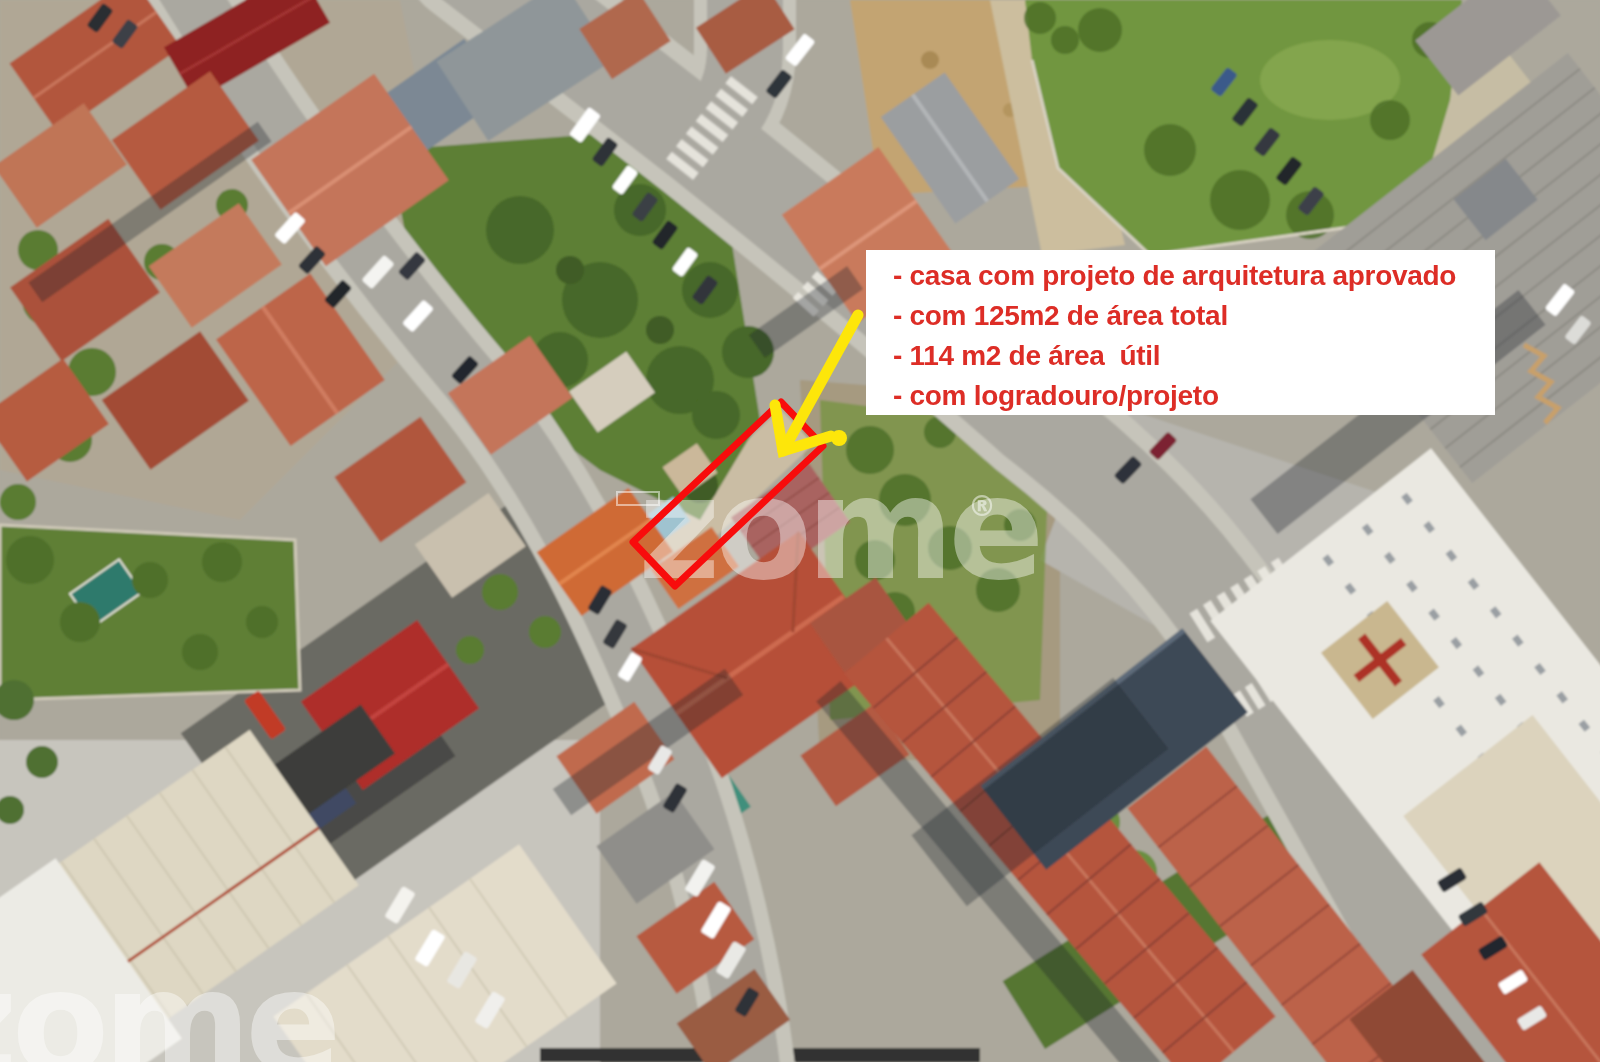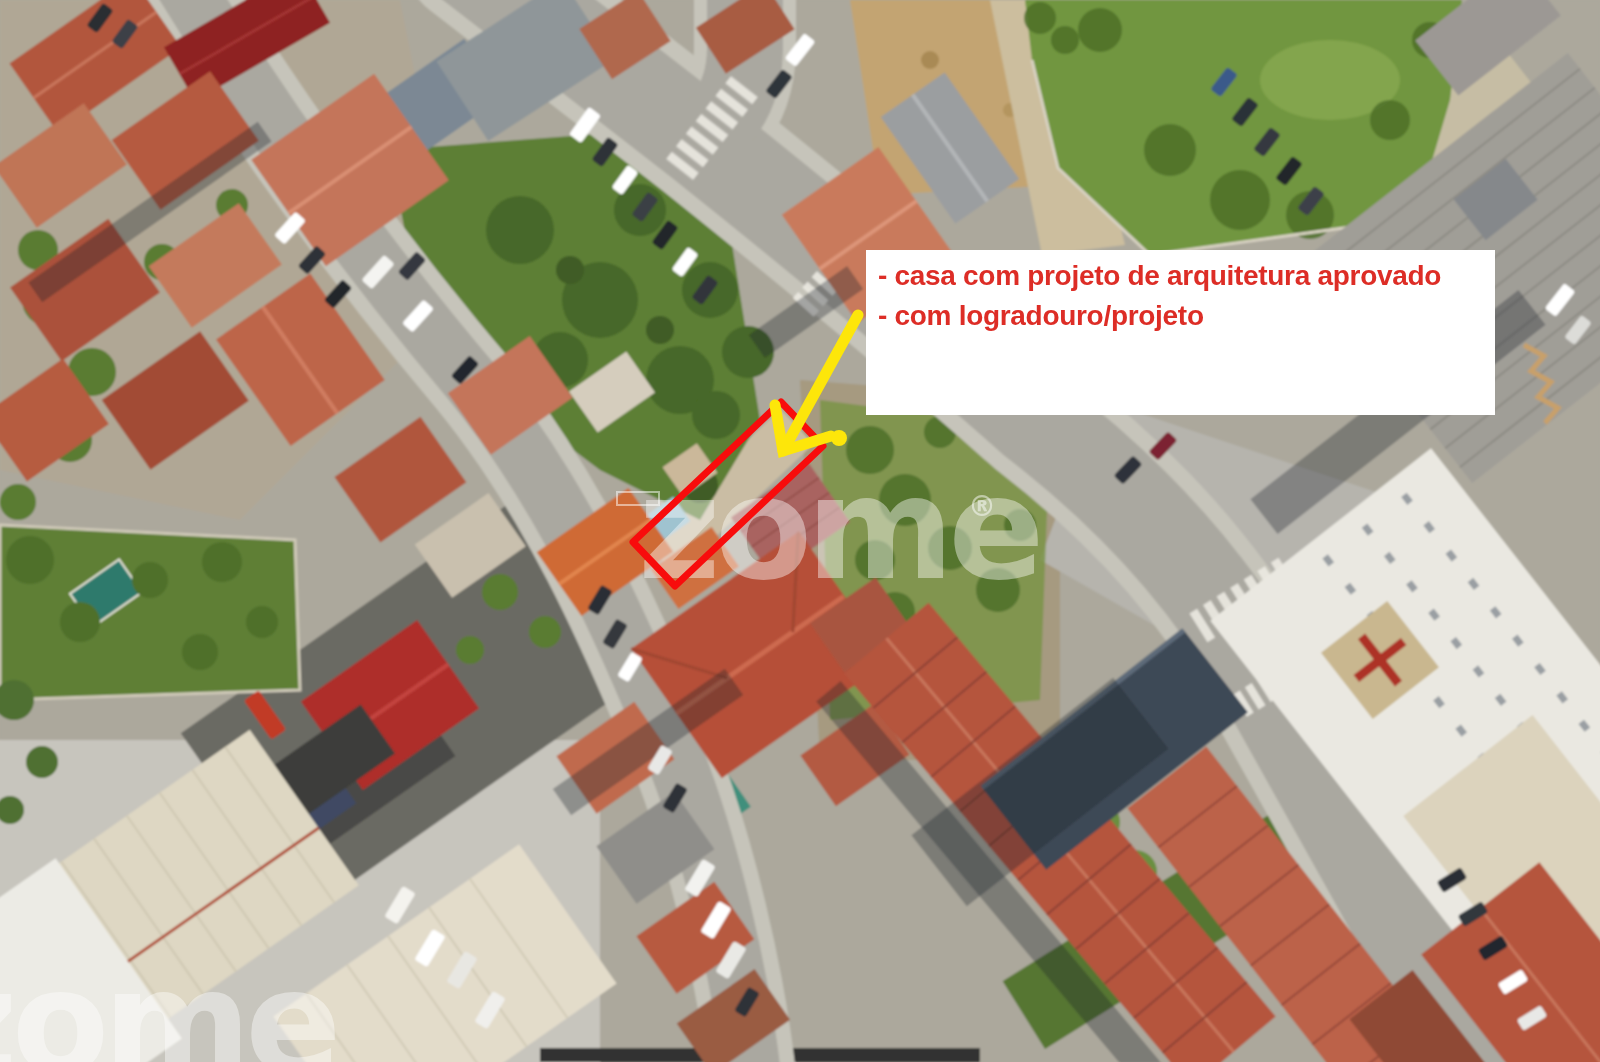--- a/index.html
+++ b/index.html
@@ -2,21 +2,21 @@
 <html><head>
 <meta charset="utf-8">
 <style>
   html,body{margin:0;padding:0;background:#222;}
   .stage{position:relative;width:1600px;height:1062px;overflow:hidden;
          font-family:"Liberation Sans",sans-serif;background:#aca89c;}
   .stage svg{position:absolute;left:0;top:0;}
   
   .annotation-box{
     position:absolute;left:866px;top:250px;width:629px;height:165px;
-    background:#ffffff;box-sizing:border-box;padding:6px 0 0 12px;
+    background:#ffffff;box-sizing:border-box;padding:6px 0 0 27px;
     z-index:30;
   }
   .annotation-box .line{
     font-size:28px;font-weight:700;color:#dd2d26;line-height:40px;
     white-space:pre;letter-spacing:-0.3px;
   }
   .wm-text{font-family:"DejaVu Sans",sans-serif;font-weight:bold;
            fill:#ffffff;opacity:.42;letter-spacing:-6px;}
   .wm-reg{font-family:"DejaVu Sans",sans-serif;font-weight:bold;fill:#ffffff;opacity:.5;}
 </style>
@@ -611,16 +611,18 @@
 
   <g stroke="#fde60a" stroke-width="11" stroke-linecap="round" fill="none">
     <path d="M858,315 L783,451"></path>
     <path d="M775,405 L783,451 L831,436"></path>
     <circle cx="839" cy="438" r="8" fill="#fde60a" stroke="none"></circle>
   </g>
 </svg>
 
 <div class="annotation-box">
   <div class="line">- casa com projeto de arquitetura aprovado</div>
+  <div class="line">- com 125m2 de área total</div>
+  <div class="line">- 114 m2 de área  útil</div>
   <div class="line">- com logradouro/projeto</div>
 </div>
 
 </div>
 
 </body></html>

